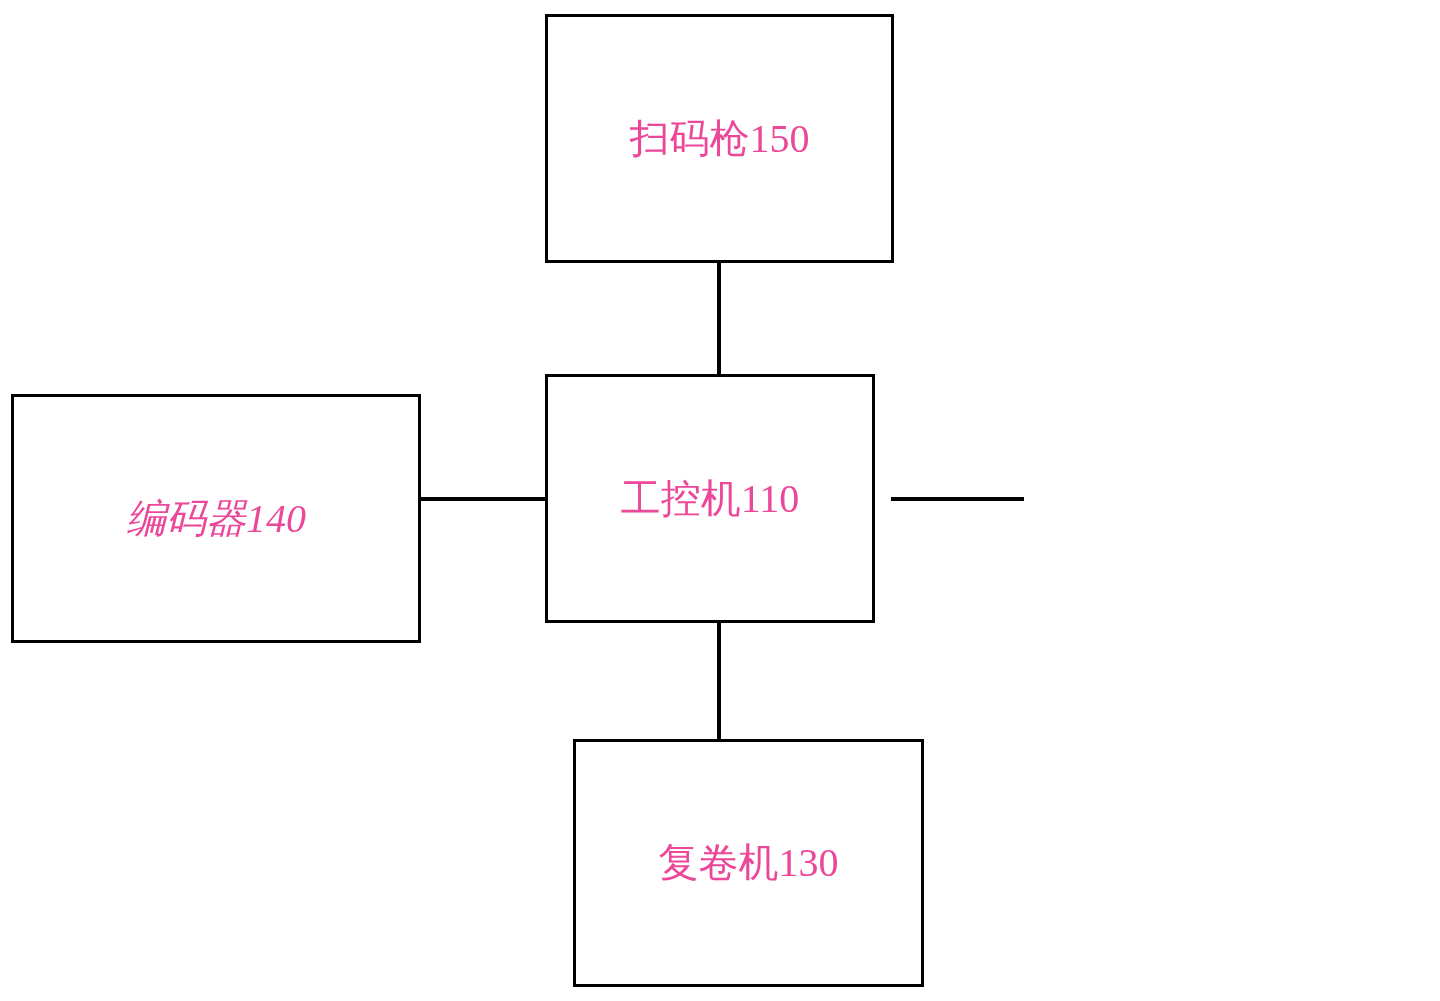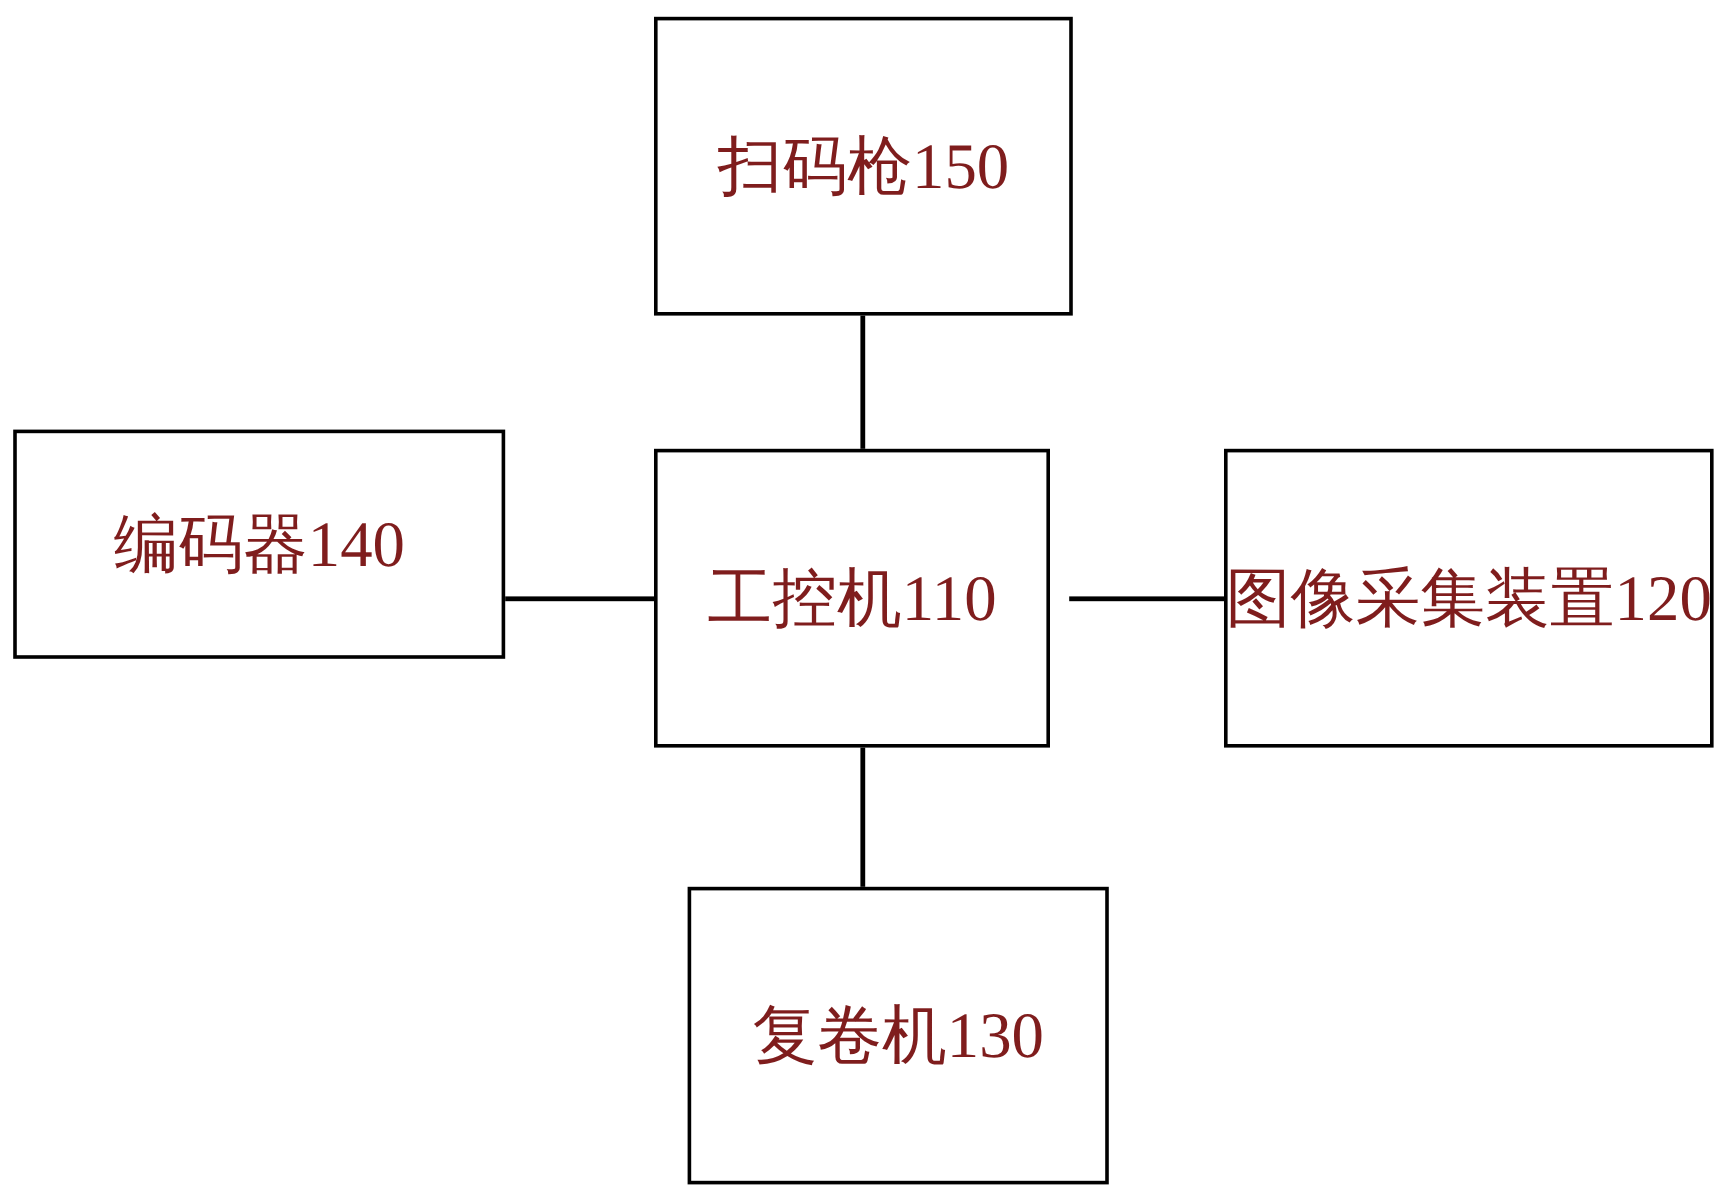--- a/index.html
+++ b/index.html
@@ -22,35 +22,35 @@
     box-sizing: border-box;
     border: 3px solid #000000;
     background: #ffffff;
     display: flex;
     align-items: center;
     justify-content: center;
     z-index: 2;
   }
   .node-label {
     font-family: "Liberation Serif", "DejaVu Serif", serif;
-    font-size: 54px;
+    font-size: 40px;
     line-height: 1;
-    color: #7f1d1d;
+    color: #ec4899;
     white-space: nowrap;
     letter-spacing: 0px;
   }
   .connector {
     position: absolute;
     background: #000000;
     z-index: 1;
   }
 
   
   #node-scanner   { left: 545px; top: 14px;  width: 349px; height: 249px; }
-  #node-encoder   { left: 11px;  top: 358px; width: 410px; height: 191px; }
+  #node-encoder   { left: 11px;  top: 394px; width: 410px; height: 249px; font-style: italic; }
   #node-ipc       { left: 545px; top: 374px; width: 330px; height: 249px; }
   #node-imaging   { left: 1020px;top: 374px; width: 408px; height: 249px; }
   #node-rewinder  { left: 545px; top: 739px; width: 351px; height: 248px; margin-left: 28px; }
 
   
   #conn-scanner-ipc  { left: 717px; top: 258px; width: 4px; height: 120px; }
   #conn-encoder-ipc  { left: 418px; top: 497px; width: 131px; height: 4px; }
   #conn-ipc-imaging  { left: 891px; top: 497px; width: 133px; height: 4px; }
   #conn-ipc-rewinder { left: 717px; top: 619px; width: 4px; height: 124px; }
 </style>
@@ -69,21 +69,18 @@
   </div>
 
   <div class="node" id="node-encoder">
     <span class="node-label">编码器140</span>
   </div>
 
   <div class="node" id="node-ipc">
     <span class="node-label">工控机110</span>
   </div>
 
-  <div class="node" id="node-imaging">
-    <span class="node-label">图像采集装置120</span>
-  </div>
 
   <div class="node" id="node-rewinder">
     <span class="node-label">复卷机130</span>
   </div>
 
 </div>
 
 </body></html>

